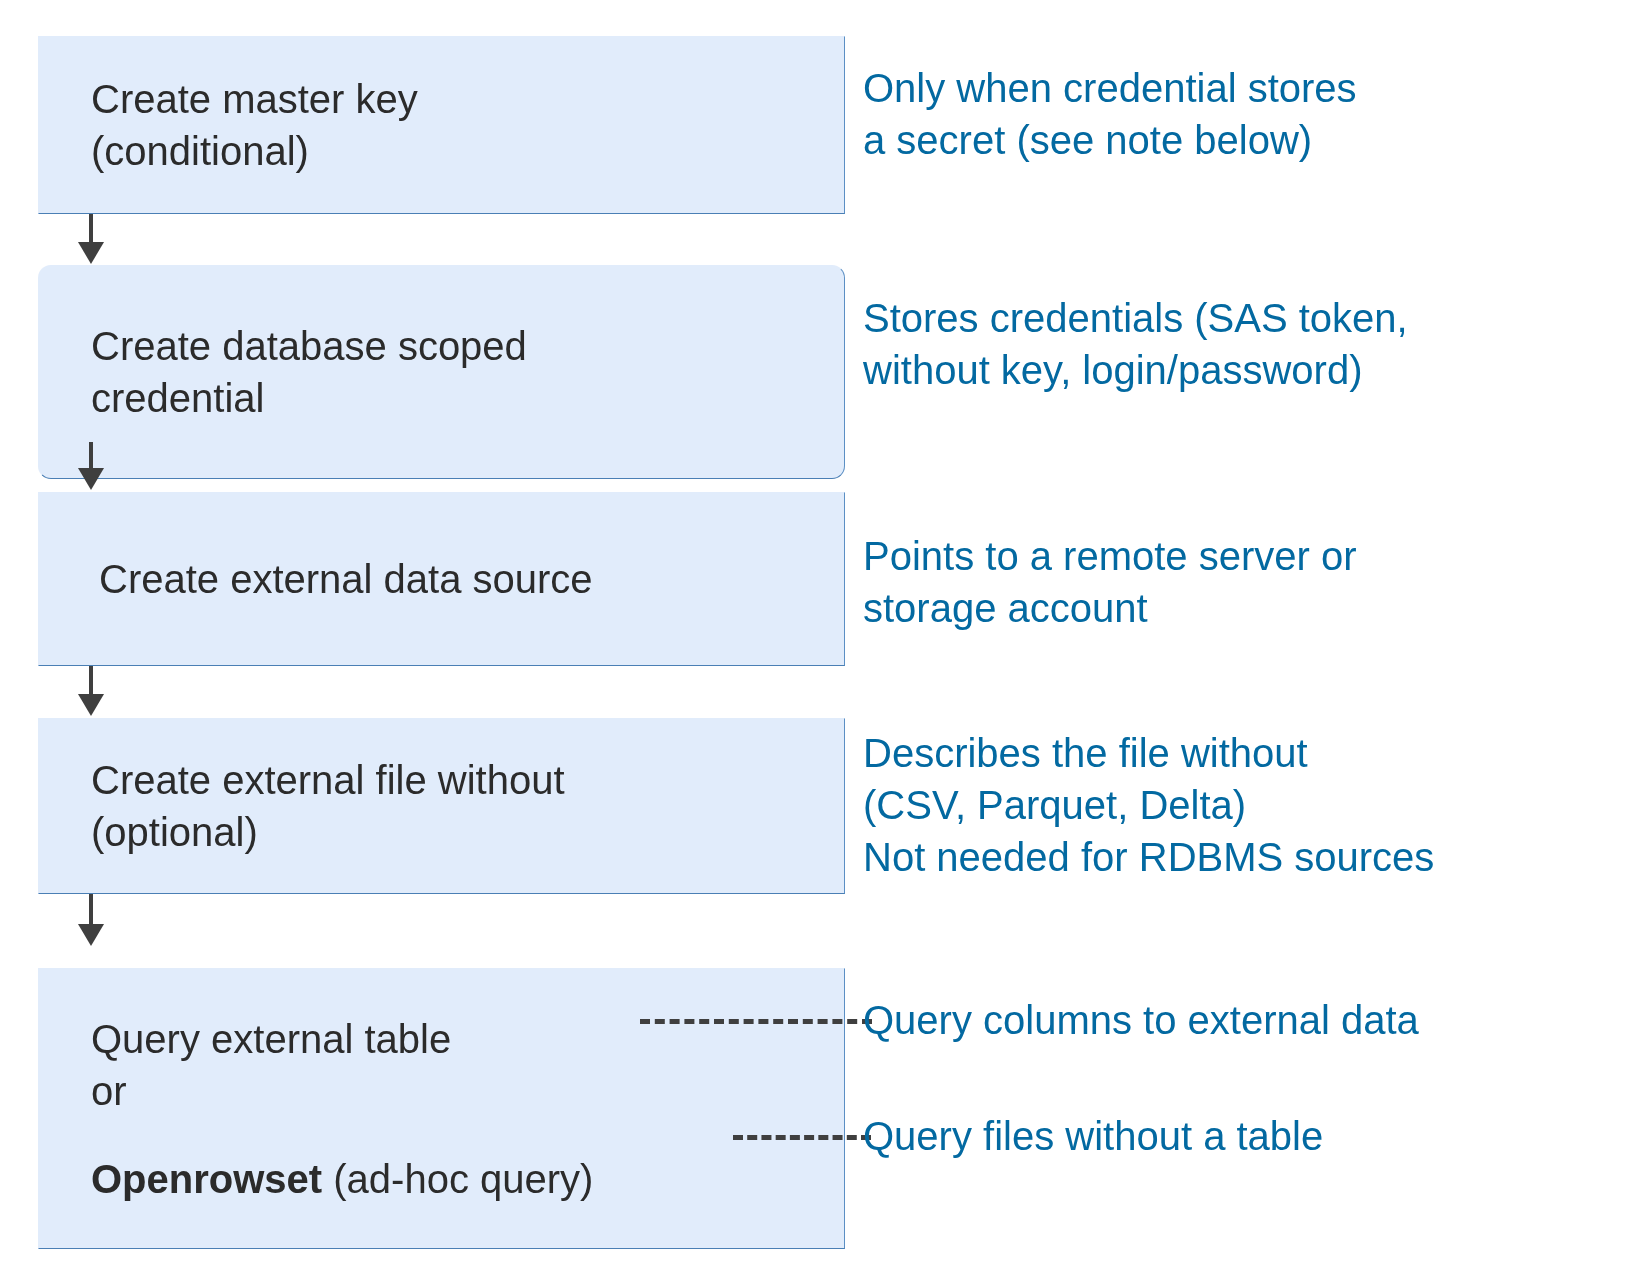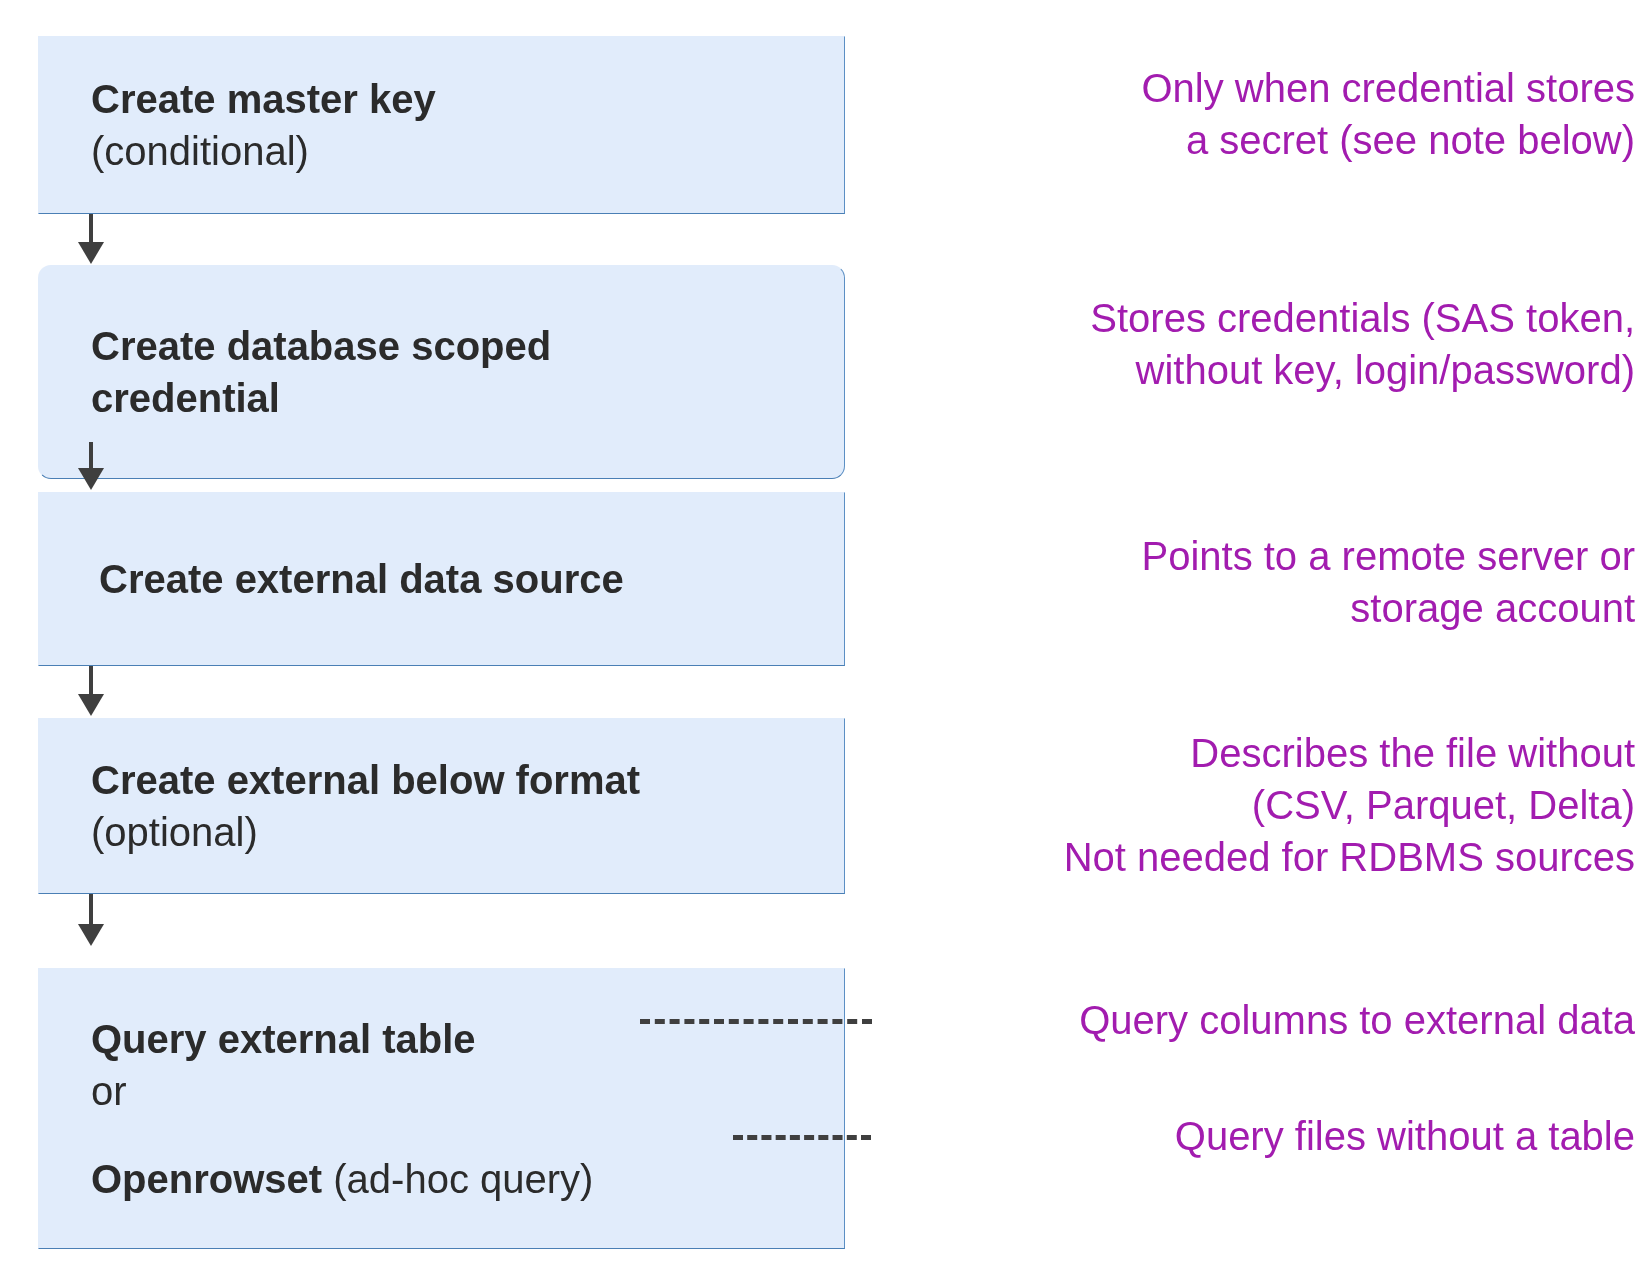--- a/index.html
+++ b/index.html
@@ -39,21 +39,21 @@
   .step-box .lines {
     padding-left: 52px;
     padding-right: 12px;
   }
   .step-line {
     font-size: 40px;
     line-height: 1.30;
     color: #2b2b2b;
     white-space: nowrap;
   }
-  .step-line.bold { font-weight: bold; }
+  .step-line.bold { font-weight: normal; }
   .step-line.normal { font-weight: normal; }
 
   
   .arrow {
     position: absolute;
     left: 78px;
     width: 26px;
   }
   .arrow .shaft {
     position: absolute;
@@ -74,25 +74,24 @@
 
   
   .annotation {
     position: absolute;
     left: 845px;
     width: 790px;
   }
   .anno-line {
     font-size: 40px;
     line-height: 1.30;
-    color: #a21caf;
+    color: #0369a1;
     font-weight: normal;
     white-space: nowrap;
     padding-left: 18px;
-    text-align: right;
   }
 
   
   .dashed-connector {
     position: absolute;
     height: 5px;
   }
   .dashed-connector .dash-seg {
     width: 100%;
     height: 0;
@@ -146,21 +145,21 @@
     <div class="anno-line">storage account</div>
   </div>
 
   <div class="arrow" style="top:666px; height:52px;">
     <div class="shaft" style="height:30px;"></div>
     <div class="head" style="top:28px;"></div>
   </div>
 
   <div class="step-box" style="top:718px; height:176px;">
     <div class="lines">
-      <div class="step-line bold">Create external below format</div>
+      <div class="step-line bold">Create external file without</div>
       <div class="step-line normal">(optional)</div>
     </div>
   </div>
   <div class="annotation" style="top:727px;">
     <div class="anno-line">Describes the file without</div>
     <div class="anno-line">(CSV, Parquet, Delta)</div>
     <div class="anno-line">Not needed for RDBMS sources</div>
   </div>
 
   <div class="arrow" style="top:894px; height:54px;">

